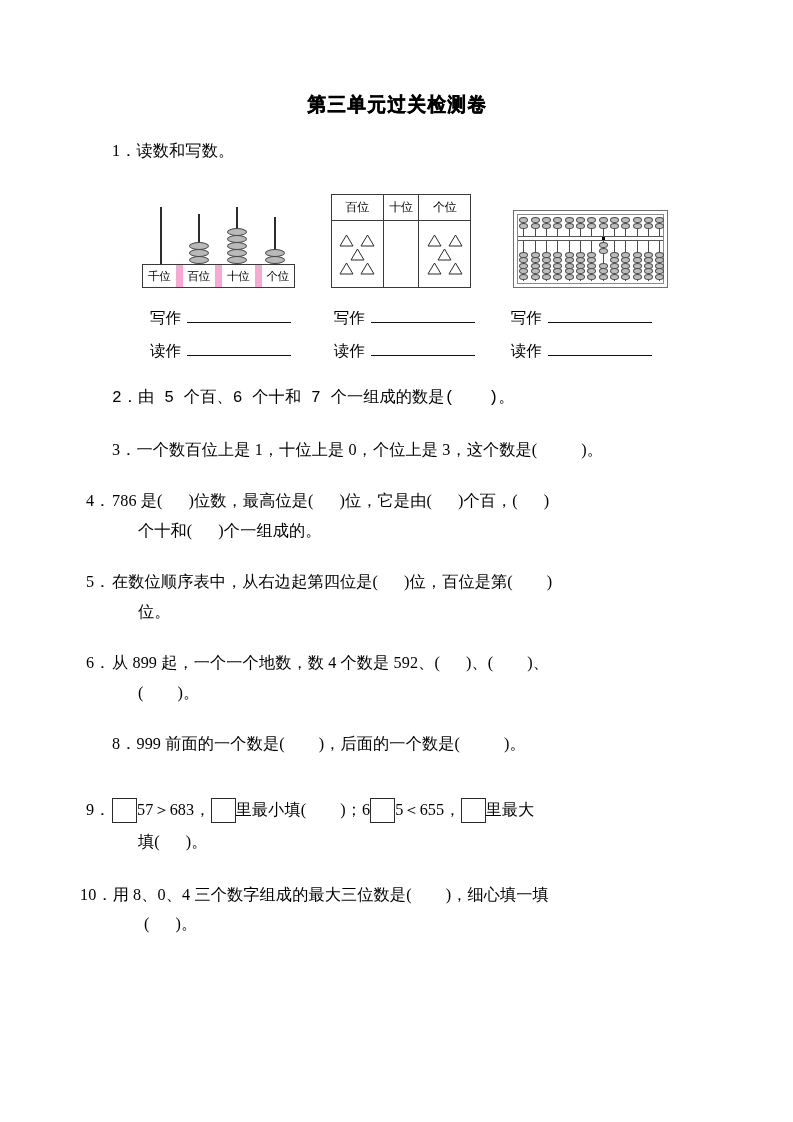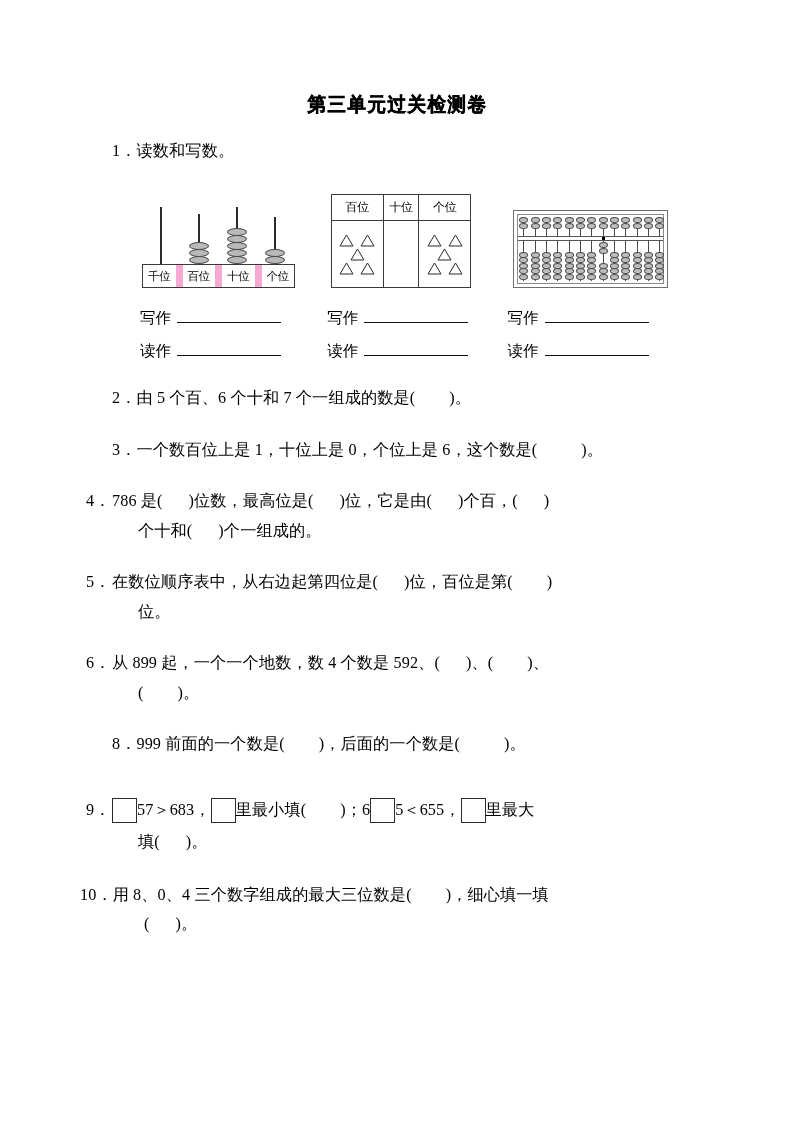--- a/index.html
+++ b/index.html
@@ -203,21 +203,21 @@
   }
   .ab-dot {
     position: absolute;
     width: 3px; height: 3px;
     background: #000;
   }
 
   
   .wr-rows {
     margin-top: 20px;
-    margin-left: 28px;
+    margin-left: 38px;
   }
   .wr-line {
     display: flex;
     margin-top: 12px;
   }
   .wr-item {
     width: 192px;
     display: flex;
     align-items: baseline;
     font-size: 15.5px;
@@ -492,26 +492,26 @@
         <span class="wr-label">读作</span>
         <span class="wr-blank"></span>
       </div>
       <div class="wr-item c3">
         <span class="wr-label">读作</span>
         <span class="wr-blank"></span>
       </div>
     </div>
   </div>
 
-  <div class="q" style="">
+  <div class="q" style="font-family:Liberation Mono, monospace;">
     <span class="num">2．</span><span>由 5 个百、6 个十和 7 个一组成的数是(</span><span class="sp-md"></span><span>)。</span>
   </div>
 
   <div class="q">
-    <span class="num">3．</span><span>一个数百位上是 1，十位上是 0，个位上是 6，这个数是(</span><span class="sp-lg"></span><span>)。</span>
+    <span class="num">3．</span><span>一个数百位上是 1，十位上是 0，个位上是 3，这个数是(</span><span class="sp-lg"></span><span>)。</span>
   </div>
 
   <div class="q q-hang">
     <span class="num">4．</span><span>786 是(</span><span class="sp-sm"></span><span>)位数，最高位是(</span><span class="sp-sm"></span><span>)位，它是由(</span><span class="sp-sm"></span><span>)个百，(</span><span class="sp-sm"></span><span>)</span><br>
     <span class="q-indent" style="padding-left:0">个十和(</span><span class="sp-sm"></span><span>)个一组成的。</span>
   </div>
 
   <div class="q q-hang">
     <span class="num">5．</span><span>在数位顺序表中，从右边起第四位是(</span><span class="sp-sm"></span><span>)位，百位是第(</span><span class="sp-md"></span><span>)</span><br>
     <span>位。</span>

